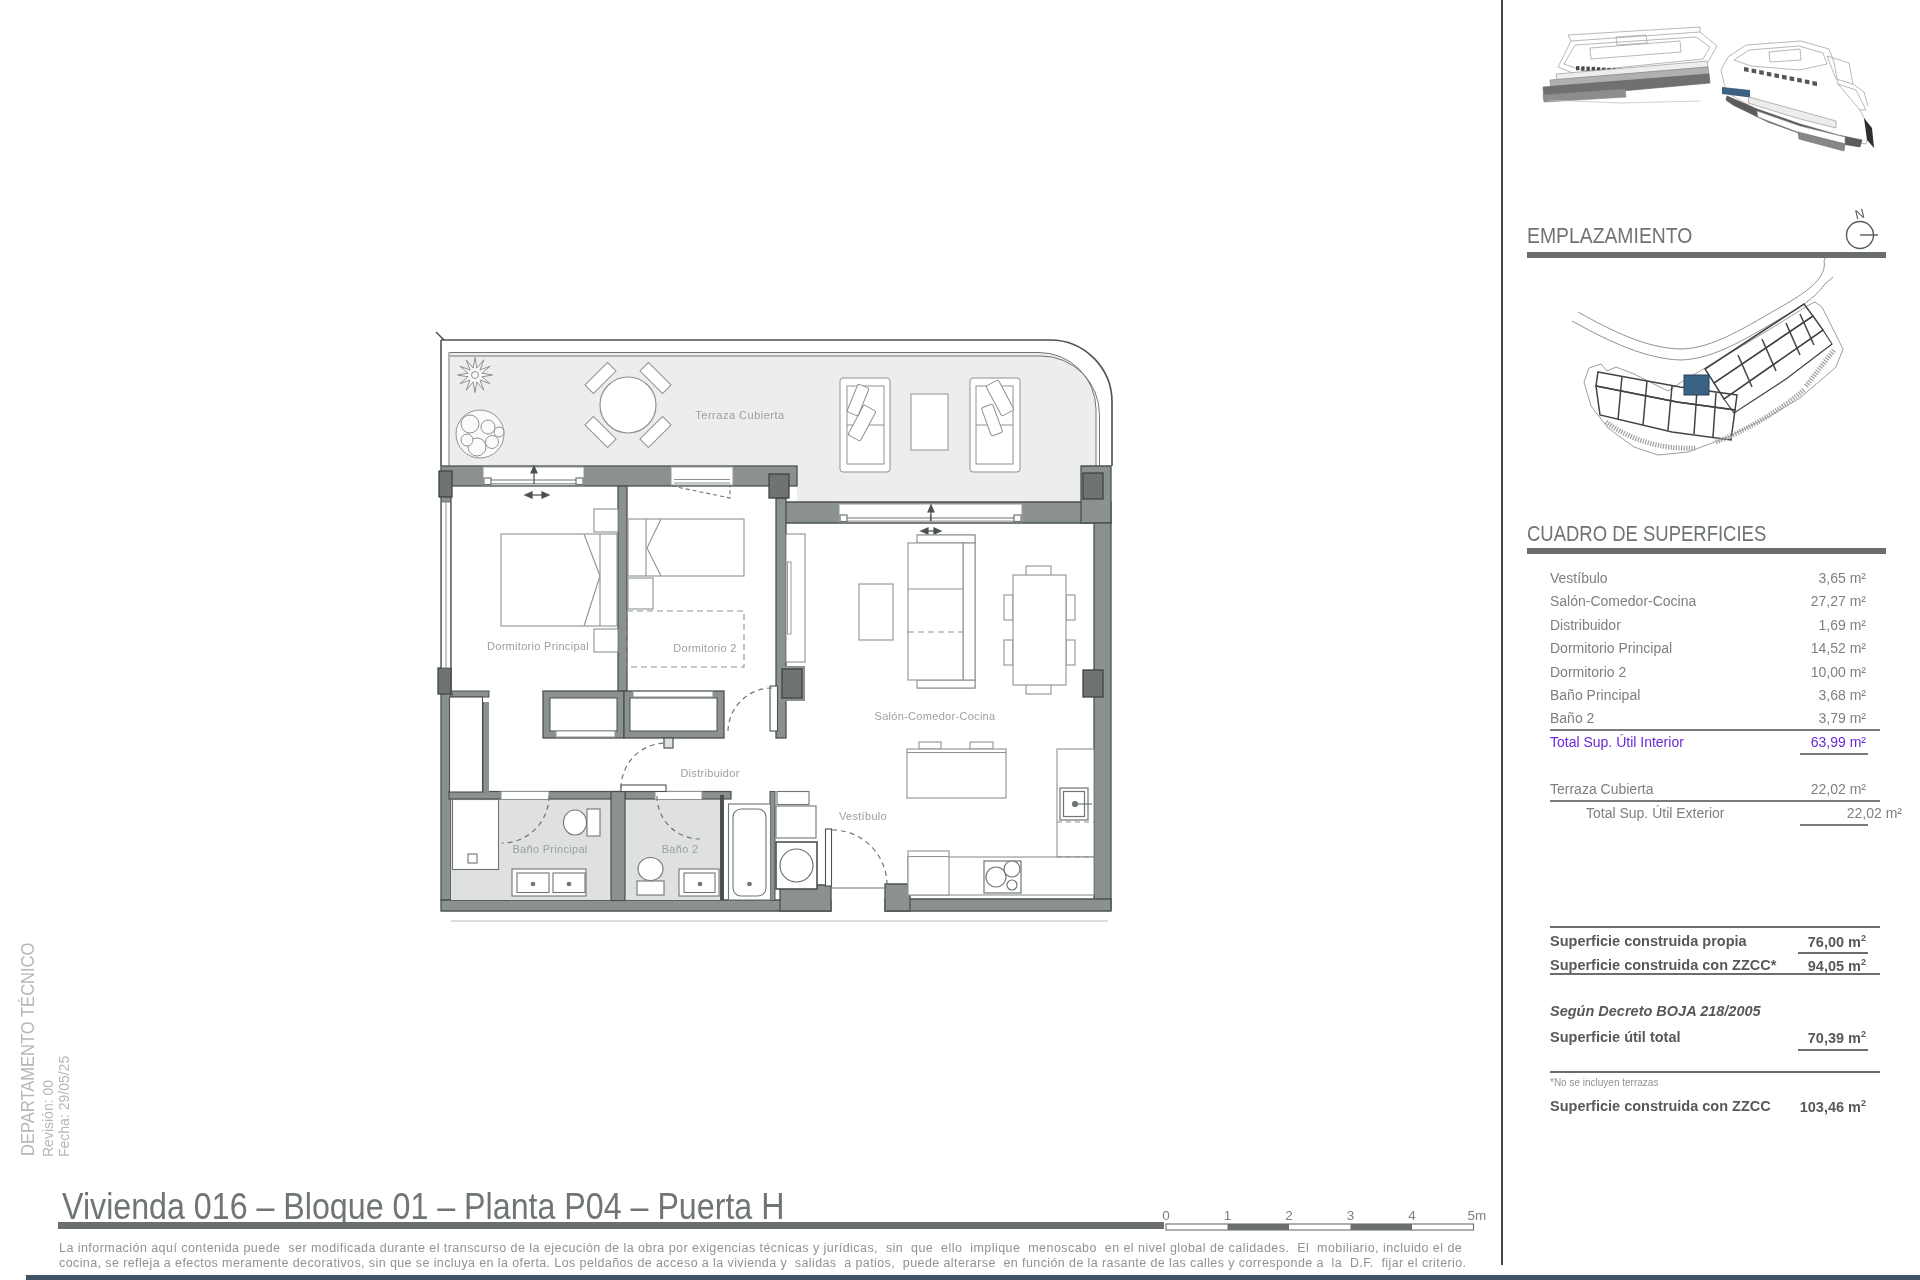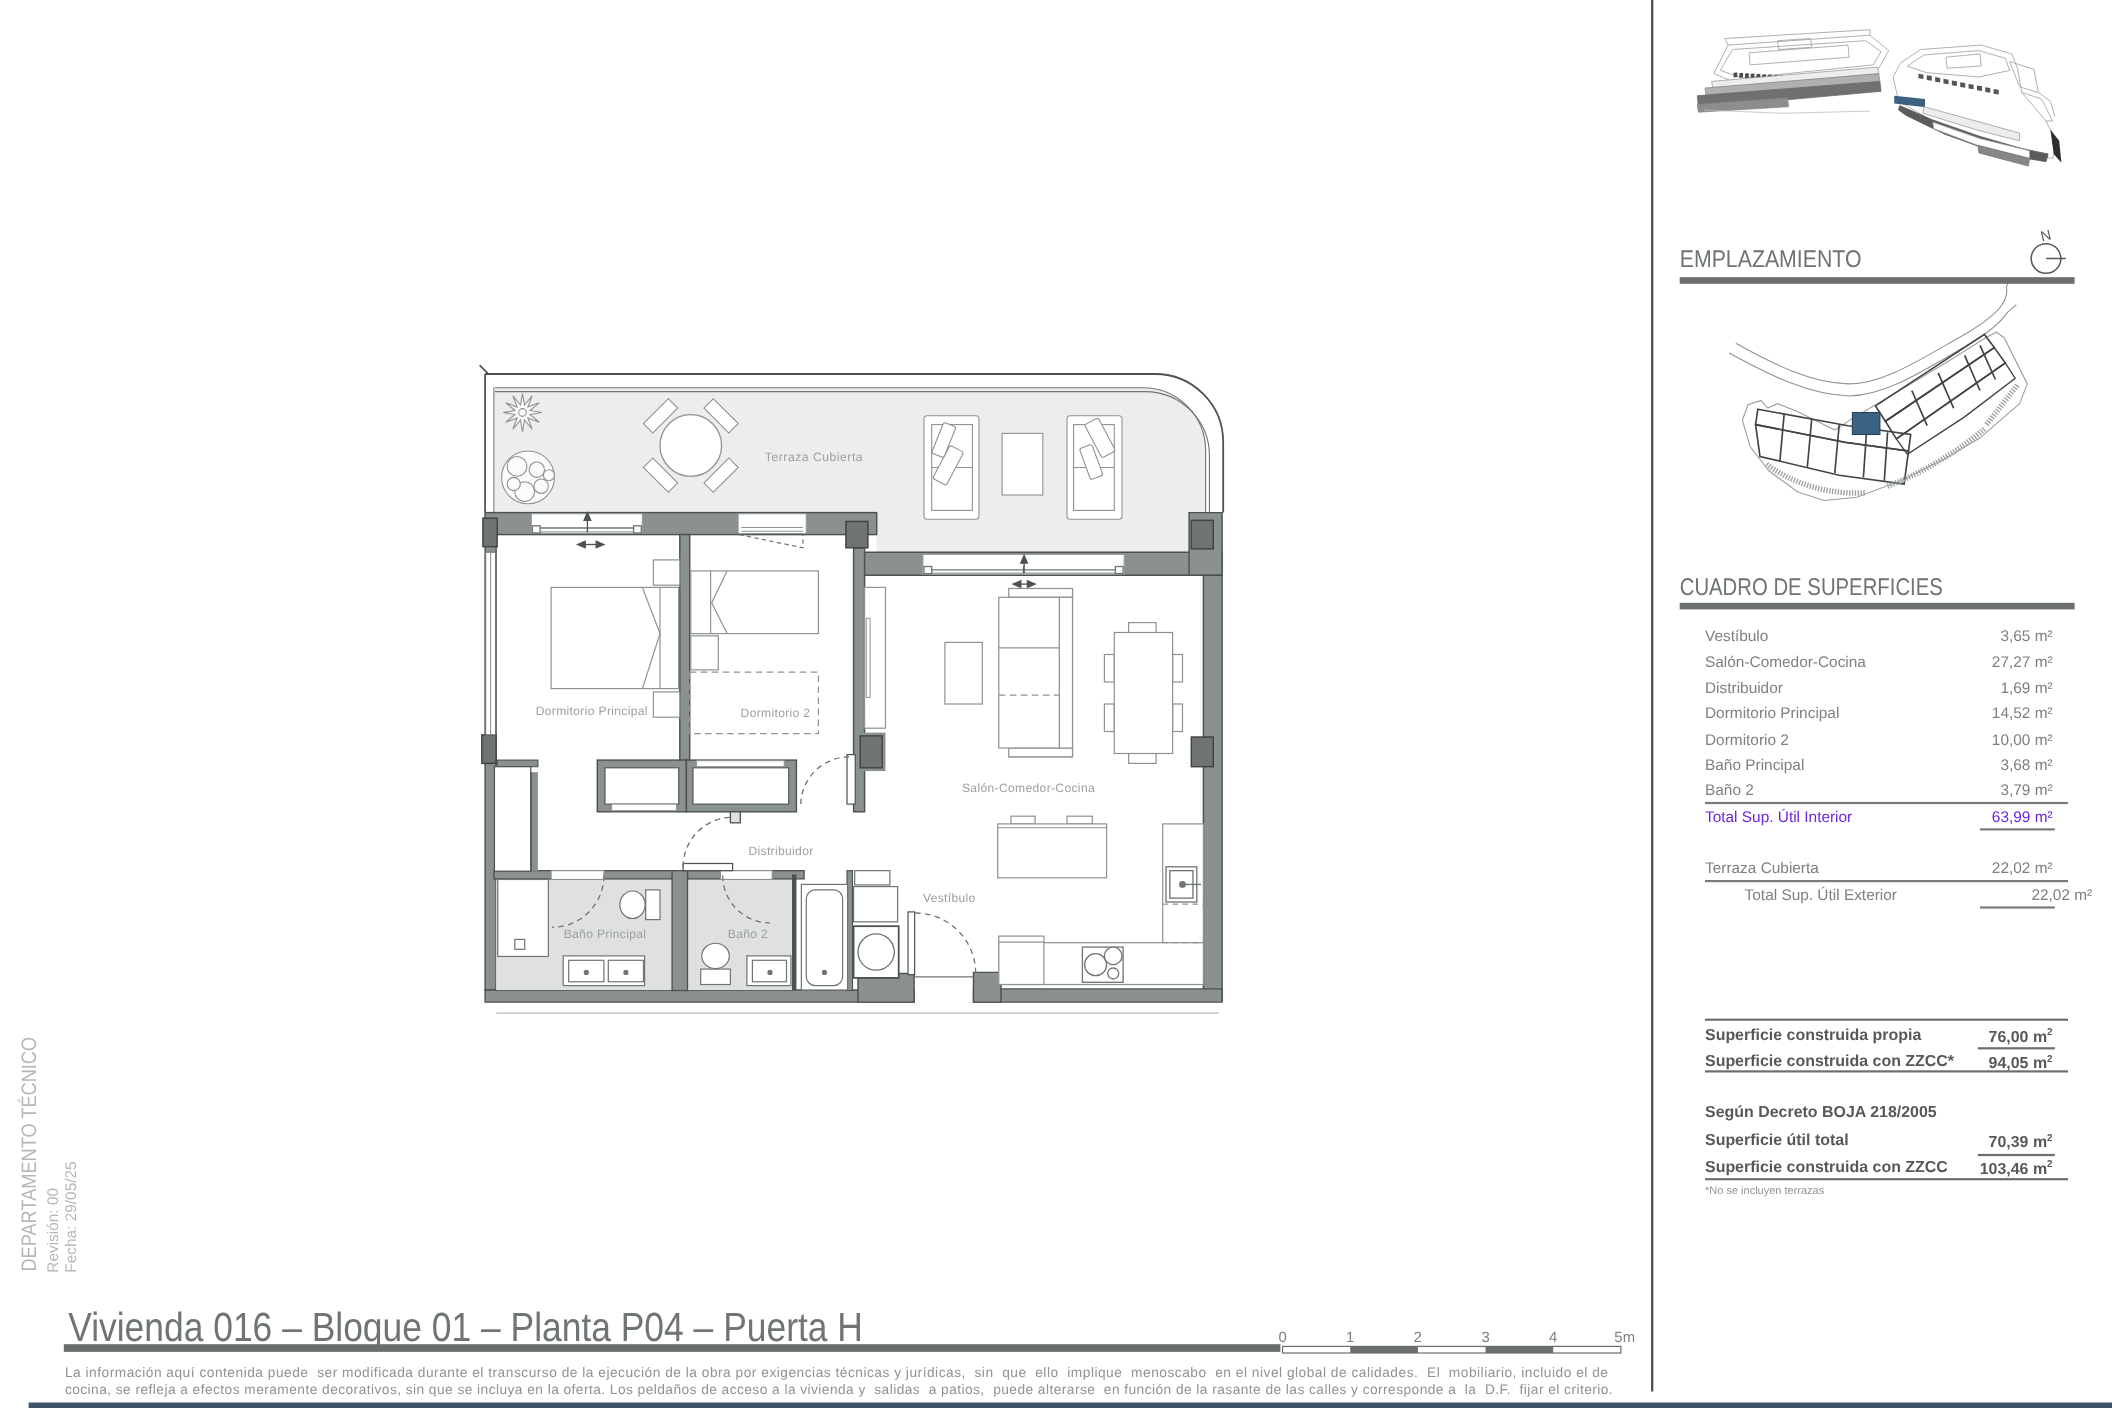--- a/index.html
+++ b/index.html
@@ -451,24 +451,24 @@
 <div class="abs" style="left:250px;top:824px;width:68px;height:1.5px;background:#777c7d"></div>
 </div>
 
 <div class="abs" style="left:1550px;top:0;width:316px;font-weight:bold;color:#56595b;">
 <div class="abs" style="left:0;top:926px;width:330px;height:1.5px;background:#6a6f6e"></div>
 <div class="abs" style="left:0;top:933px;width:316px;font-size:14.5px;"><span>Superficie construida propia</span><span style="float:right">76,00 m<sup style="font-size:9px">2</sup></span></div>
 <div class="abs" style="left:248px;top:952px;width:70px;height:1.5px;background:#6a6f6e"></div>
 <div class="abs" style="left:0;top:957px;width:316px;font-size:14.5px;"><span>Superficie construida con ZZCC*</span><span style="float:right">94,05 m<sup style="font-size:9px">2</sup></span></div>
 <div class="abs" style="left:0;top:973px;width:330px;height:1.5px;background:#6a6f6e"></div>
 
-<div class="abs" style="left:0;top:1003px;width:316px;font-size:14.5px;">Según Decreto BOJA 218/2005</div>
+<div class="abs" style="left:0;top:1003px;width:316px;font-size:14.5px;font-style:italic;">Según Decreto BOJA 218/2005</div>
 <div class="abs" style="left:0;top:1029px;width:316px;font-size:14.5px;"><span>Superficie útil total</span><span style="float:right">70,39 m<sup style="font-size:9px">2</sup></span></div>
 <div class="abs" style="left:248px;top:1049px;width:70px;height:1.5px;background:#6a6f6e"></div>
-<div class="abs" style="left:0;top:1053px;width:316px;font-size:14.5px;"><span>Superficie construida con ZZCC</span><span style="float:right">103,46 m<sup style="font-size:9px">2</sup></span></div>
+<div class="abs" style="left:0;top:1098px;width:316px;font-size:14.5px;"><span>Superficie construida con ZZCC</span><span style="float:right">103,46 m<sup style="font-size:9px">2</sup></span></div>
 <div class="abs" style="left:0;top:1071px;width:330px;height:1.5px;background:#6a6f6e"></div>
 </div>
 
 <div class="abs" style="left:1550px;top:1077px;font-size:10px;color:#8e9395;">*No se incluyen terrazas</div>
 
 <div class="abs" style="left:62px;top:1186px;font-size:37px;color:#6f7475;transform:scaleX(0.87);transform-origin:0 0;white-space:nowrap;">Vivienda 016 – Bloque 01 – Planta P04 – Puerta H</div>
 
 <div class="abs" style="left:58px;top:1222px;width:1106px;height:7px;background:#6a6f6e"></div>
 
 <div class="abs" style="left:59px;top:1241px;font-size:12.5px;letter-spacing:0.45px;color:#8e9395;white-space:nowrap;">La información aquí contenida puede&nbsp; ser modificada durante el transcurso de la ejecución de la obra por exigencias técnicas y jurídicas,&nbsp; sin&nbsp; que&nbsp; ello&nbsp; implique&nbsp; menoscabo&nbsp; en el nivel global de calidades.&nbsp; El&nbsp; mobiliario, incluido el de</div>

